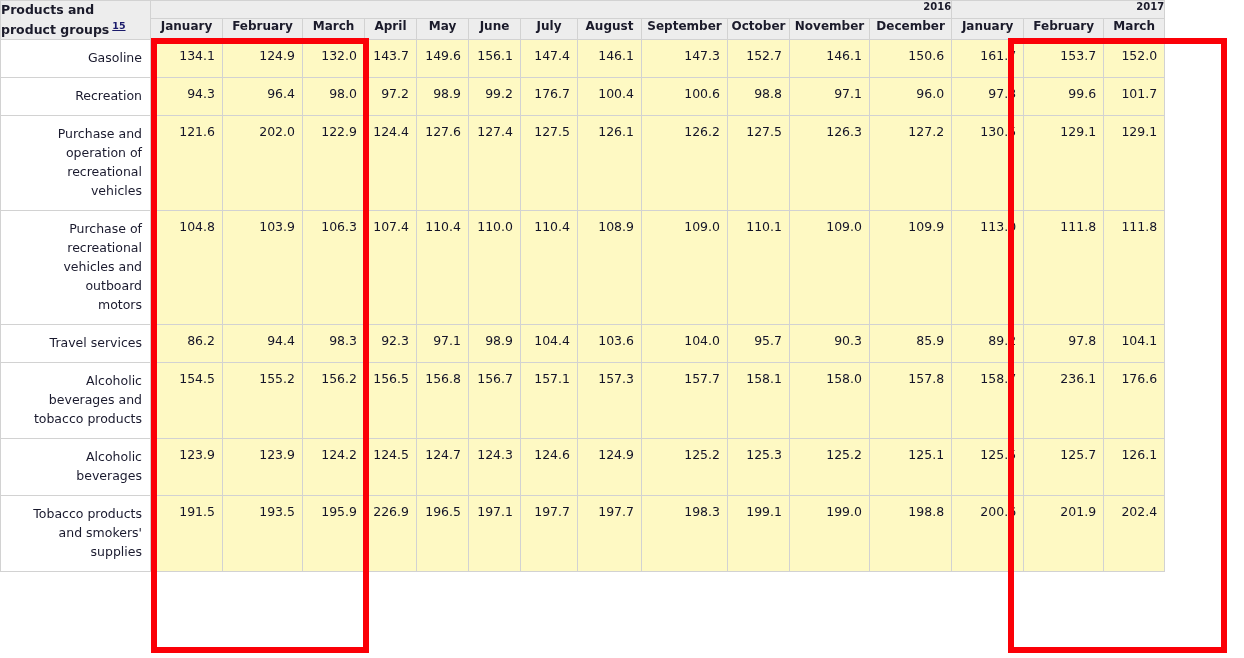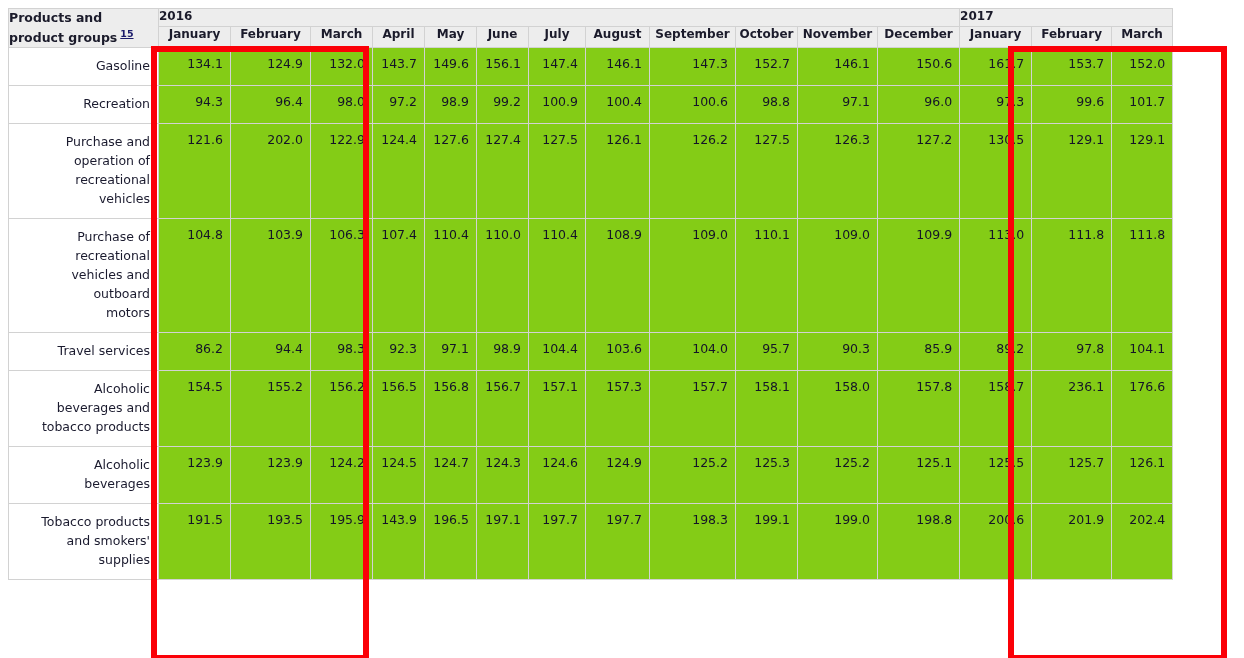--- a/index.html
+++ b/index.html
@@ -17,22 +17,22 @@
   #stage {
     position: relative;
     width: 1244px;
     height: 658px;
   }
   table.cpi {
     border-collapse: collapse;
     width: 1148px;
     table-layout: fixed;
     font-size: 12.5px;
-    background: #84cc16;
-    margin: 8px;
+    background: #fef9c3;
+    margin: 0;
   }
   table.cpi th, table.cpi td {
     border: 1px solid #d2d2d2;
     padding: 0;
     vertical-align: top;
   }
   
   thead th {
     background: #ededed;
     font-weight: bold;
@@ -41,23 +41,23 @@
   th.corner {
     text-align: left;
     vertical-align: top;
     padding: 10px 8px 8px 10px;
     line-height: 1.45;
     font-size: 12.5px;
     background: #ededed;
     border-left: 1px solid #d2d2d2;
   }
   th.yearspan {
-    text-align: left;
+    text-align: right;
     padding: 9px 4px 8px 4px;
-    font-size: 12px;
+    font-size: 10px;
     height: 17px;
   }
   th.month {
     text-align: center;
     padding: 7px 6px 7px 6px;
     font-size: 12px;
     white-space: nowrap;
   }
   sup.fn {
     font-size: 9.5px;
@@ -164,21 +164,21 @@
           <td class="val">152.0</td>
         </tr>
         <tr>
           <th class="rowlabel lvl0">Recreation</th>
           <td class="val">94.3</td>
           <td class="val">96.4</td>
           <td class="val">98.0</td>
           <td class="val">97.2</td>
           <td class="val">98.9</td>
           <td class="val">99.2</td>
-          <td class="val">100.9</td>
+          <td class="val">176.7</td>
           <td class="val">100.4</td>
           <td class="val">100.6</td>
           <td class="val">98.8</td>
           <td class="val">97.1</td>
           <td class="val">96.0</td>
           <td class="val">97.3</td>
           <td class="val">99.6</td>
           <td class="val">101.7</td>
         </tr>
         <tr>
@@ -269,21 +269,21 @@
           <td class="val">125.1</td>
           <td class="val">125.5</td>
           <td class="val">125.7</td>
           <td class="val">126.1</td>
         </tr>
         <tr>
           <th class="rowlabel lvl1">Tobacco products and smokers' supplies</th>
           <td class="val">191.5</td>
           <td class="val">193.5</td>
           <td class="val">195.9</td>
-          <td class="val">143.9</td>
+          <td class="val">226.9</td>
           <td class="val">196.5</td>
           <td class="val">197.1</td>
           <td class="val">197.7</td>
           <td class="val">197.7</td>
           <td class="val">198.3</td>
           <td class="val">199.1</td>
           <td class="val">199.0</td>
           <td class="val">198.8</td>
           <td class="val">200.6</td>
           <td class="val">201.9</td>

